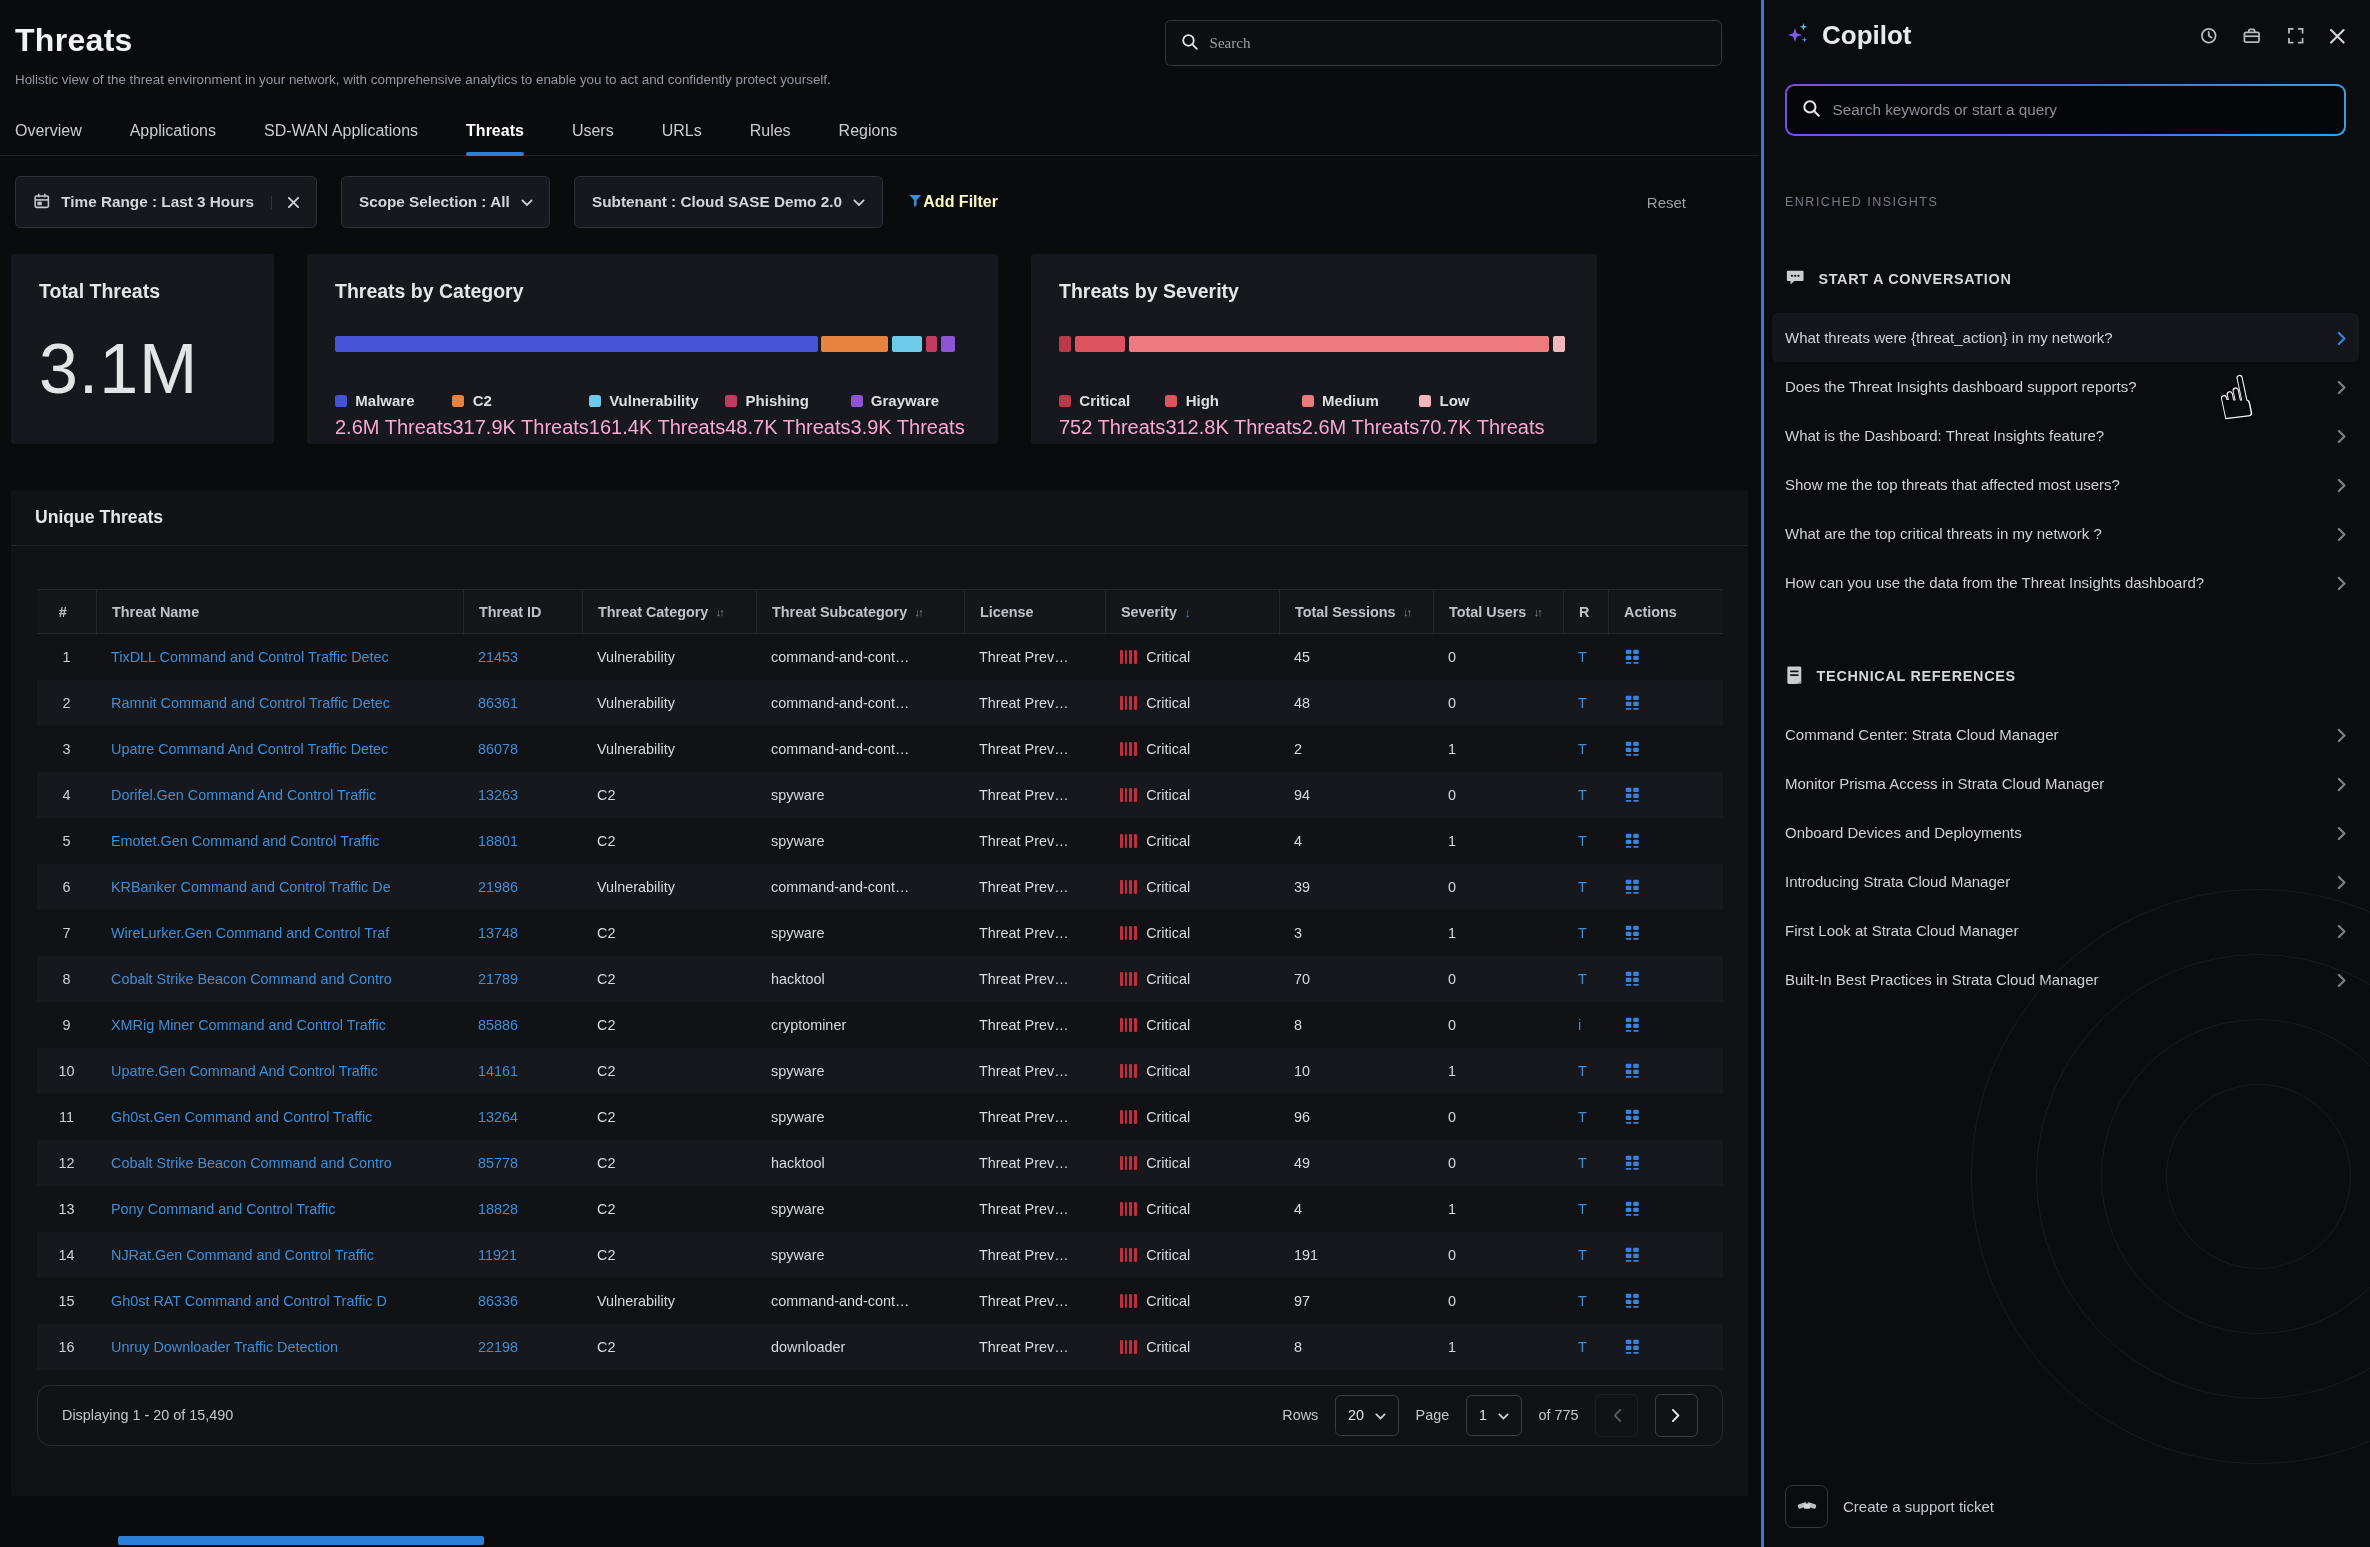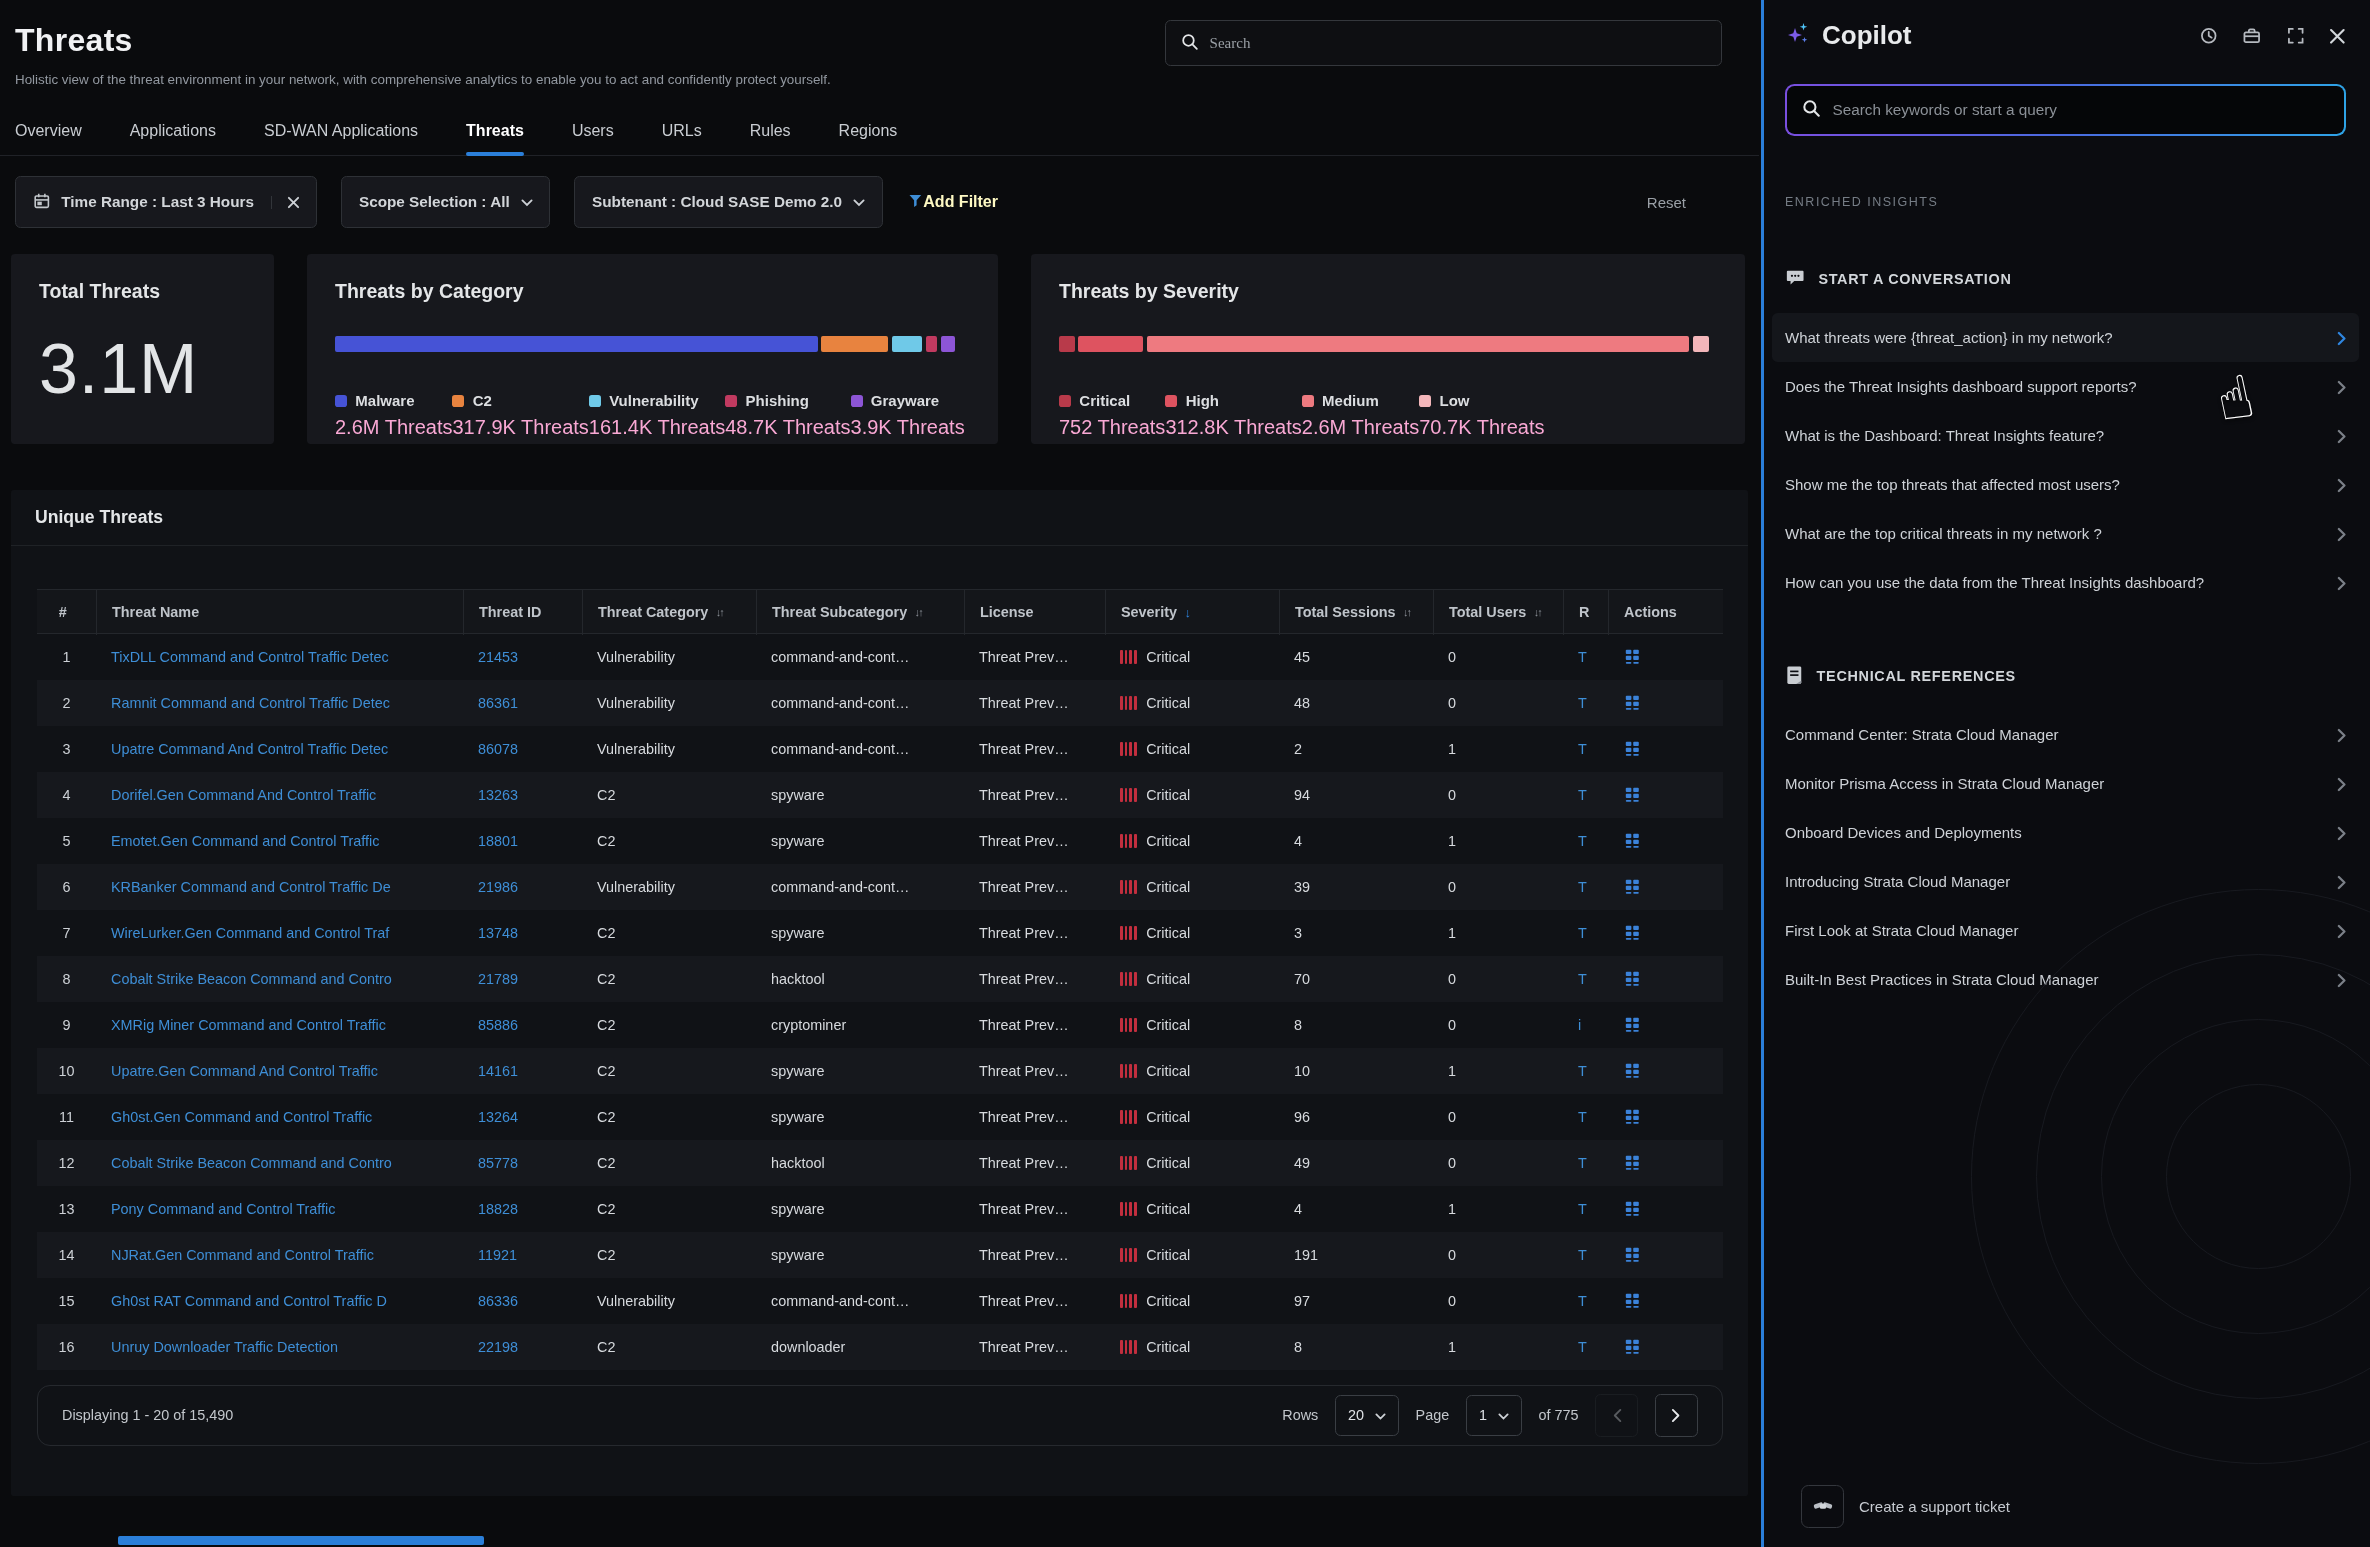--- a/index.html
+++ b/index.html
@@ -27,21 +27,21 @@
   .chip .chip-x { display:flex; align-items:center; padding-left:15px; margin-left:5.6px; border-left:0.9px solid #32353a; }
   .addfilter { display:flex; align-items:center; gap:0; color:#fef9c3; font-size:16px; font-weight:600; }
   .reset { margin-left:auto; margin-right:58px; color:#9aa0a6; font-size:15px; }
 
   .cards { display:flex; gap:33px; margin:26px 11px 0; }
   .card { background:#17181d; border-radius:3.7px; height:190px; padding:26px 28px; }
   .card-title { font-size:19.5px; font-weight:600; color:#e4e6e8; }
   .card-total { width:263px; }
   .card-total .big-value { margin-top:26px; font-size:70px; font-weight:300; letter-spacing:0.9px; color:#e2e4e6; }
   .card-category { width:691px; }
-  .card-severity { width:714px; }
+  .card-severity { width:566px; }
   .stackbar { display:flex; gap:3.7px; margin-top:33px; height:16px; }
   .stackbar .seg { height:100%; border-radius:1.9px; }
   .legend { display:flex; margin-top:40px; }
   .legend-item .l-top { display:flex; align-items:center; gap:8.3px; }
   .legend-item .swatch { width:12px; height:12px; border-radius:2.8px; }
   .legend-item .l-name { font-size:15px; font-weight:700; color:#dcdee1; }
   .legend-item .l-count { margin-top:6.5px; font-size:20px; color:#f9a8d4; }
 
   
   .panel { margin:46px 11px 0; height:1006px; background:#101216; border-radius:2.8px; }
@@ -82,21 +82,21 @@
   .cp-search { display:flex; align-items:center; gap:12px; height:48px; padding:0 15px; background:#050608; border-radius:7.4px; }
   .cp-search input { flex:1; background:transparent; border:none; outline:none; color:#dfe3e7; font-size:15.3px; font-family:inherit; }
   .cp-search input::placeholder { color:#8b9097; }
   .cp-insights { margin-top:59px; font-size:12.5px; letter-spacing:1.5px; color:#767d86; }
   .cp-section { margin-top:58px; }
   .cp-section-h { display:flex; align-items:center; gap:13px; font-size:14.4px; font-weight:700; letter-spacing:0.7px; color:#d3d7db; }
   .cp-list { margin-top:22px; }
   .cp-item { display:flex; align-items:flex-end; padding:16px 13px; margin:0 -13px; font-size:15px; color:#ced2d7; cursor:pointer; border-radius:5.6px; }
   .cp-item.hover { background:#14161b; }
   .cp-item .chev { margin-left:auto; display:flex; }
-  .cp-support { position:absolute; left:0; bottom:0; width:100%; height:82px; display:flex; align-items:center; padding:0 40px; }
+  .cp-support { position:absolute; left:0; bottom:0; width:100%; height:82px; display:flex; align-items:center; padding:0 24px; }
   .icon-box { width:43px; height:43px; border:0.9px solid #34373d; border-radius:7.4px; display:flex; align-items:center; justify-content:center; cursor:pointer; }
   .cp-support-label { margin-left:15px; font-size:15px; color:#c6cad0; }
   .rings { position:absolute; right:-176px; bottom:83px; width:575px; height:575px; pointer-events:none; }
   .rings div { position:absolute; border:0.9px solid #181a20; border-radius:50%; }
   .ring1 { inset:0; } .ring2 { inset:65px; } .ring3 { inset:130px; } .ring4 { inset:195px; }
 
   .bottom-bar { position:absolute; left:118px; top:1536px; width:366px; height:9.3px; background:#2b7fd9; border-radius:1.9px; }
   .hand-cursor { position:absolute; left:2217px; top:364px; font-size:59px; color:#ffffff; transform:rotate(-12deg); text-shadow:0 1.9px 3.7px rgba(0,0,0,.9); font-family:"DejaVu Sans",sans-serif; }
 </style>
 </head>

